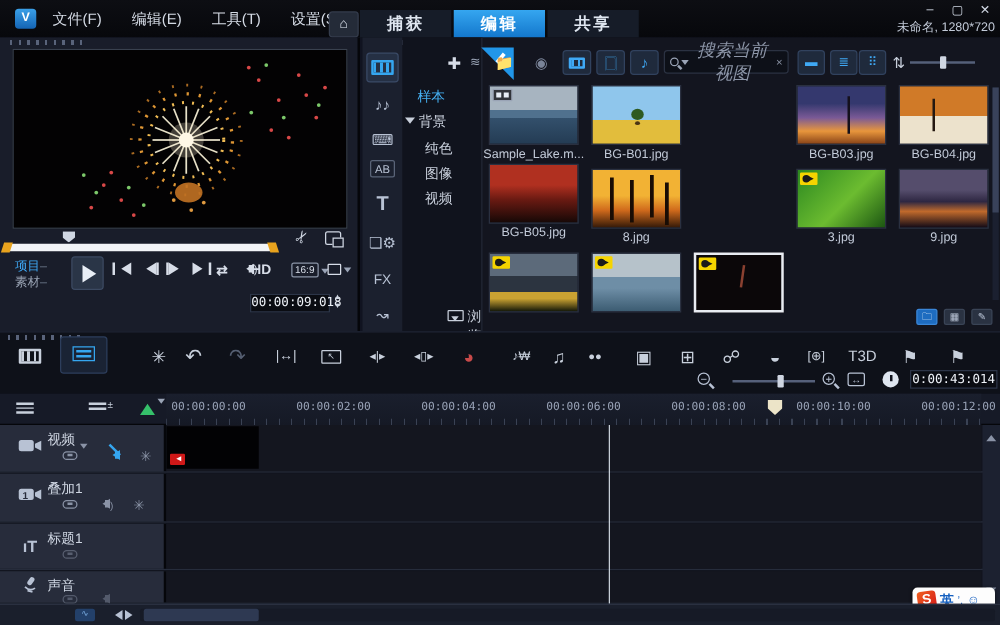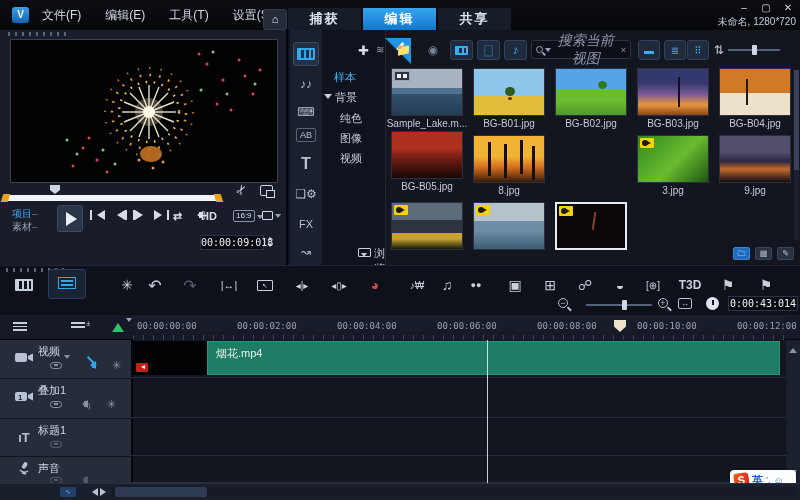--- a/index.html
+++ b/index.html
@@ -410,24 +410,20 @@
           <div class="thumb-cell" style="left:0;top:0">
             <div class="thumb t-lake">
                 <span class="badge-film"></span>
               </div>
             <div class="tlabel">Sample_Lake.m...</div>
           </div>
           <div class="thumb-cell" style="left:82px;top:0">
             <div class="thumb t-b01"></div>
               <div class="tlabel">BG-B01.jpg</div>
           </div>
-          <div class="thumb-cell" style="left:164px;top:0">
-            <div class="thumb t-b02"></div>
-              <div class="tlabel">BG-B02.jpg</div>
-          </div>
           <div class="thumb-cell" style="left:246px;top:0">
             <div class="thumb t-b03"></div>
               <div class="tlabel">BG-B03.jpg</div>
           </div>
           <div class="thumb-cell" style="left:328px;top:0">
             <div class="thumb t-b04"></div>
               <div class="tlabel">BG-B04.jpg</div>
           </div>
 
           <div class="thumb-cell" style="left:0;top:63px">
@@ -503,21 +499,21 @@
     <div class="tb-ico" style="left:327px;font-size:10px">◂▯▸</div>
     <div class="tb-ico" style="left:363px;color:#c84a4a">◕</div>
     <div class="tb-ico" style="left:405px;font-size:10px">♪₩</div>
     <div class="tb-ico" style="left:435px">♫</div>
     <div class="tb-ico" style="left:464px;font-size:9px">●●</div>
     <div class="tb-ico" style="left:503px">▣</div>
     <div class="tb-ico" style="left:538px">⊞</div>
     <div class="tb-ico" style="left:573px">☍</div>
     <div class="tb-ico" style="left:608px">◒</div>
     <div class="tb-ico" style="left:641px;font-size:10px">[⊕]</div>
-    <div class="tb-ico" style="left:678px;font-size:12px;font-weight:bold">T3D</div>
+    <div class="tb-ico" style="left:678px;font-size:12px;font-weight:normal">T3D</div>
     <div class="tb-ico" style="left:716px">⚑</div>
     <div class="tb-ico" style="left:754px">⚑</div>
 
     <div id="tb-zoomrow">
       <span class="zmag" style="left:0">−</span>
       <div id="zoom-slider">
           <span class="knob"></span>
         </div>
       <span class="zmag" style="left:100px">+</span>
       <span id="fit-btn">↔</span>
@@ -559,23 +555,20 @@
       </div>
     </div>
 
     <div id="tl-body">
 
       <div class="trow" style="top:0;height:38px">
         <div class="tcontent">
           <div id="clip-black">
               <span class="mute"></span>
             </div>
-          <div id="clip-green">
-            <span class="cname">烟花.mp4</span>
-          </div>
         </div>
         <div class="thead">
           <span class="ticon">
             <svg width="20" height="13" viewBox="0 0 20 13">
                 <rect x="1" y="2" width="12" height="9" rx="2" fill="#b8c2d4"></rect>
                 <path d="M14 5 l5 -2.5 v8 l-5 -2.5 z" fill="#b8c2d4"></path>
               </svg>
           </span>
           <span class="tname">视频</span>
           <span class="trowicons">

